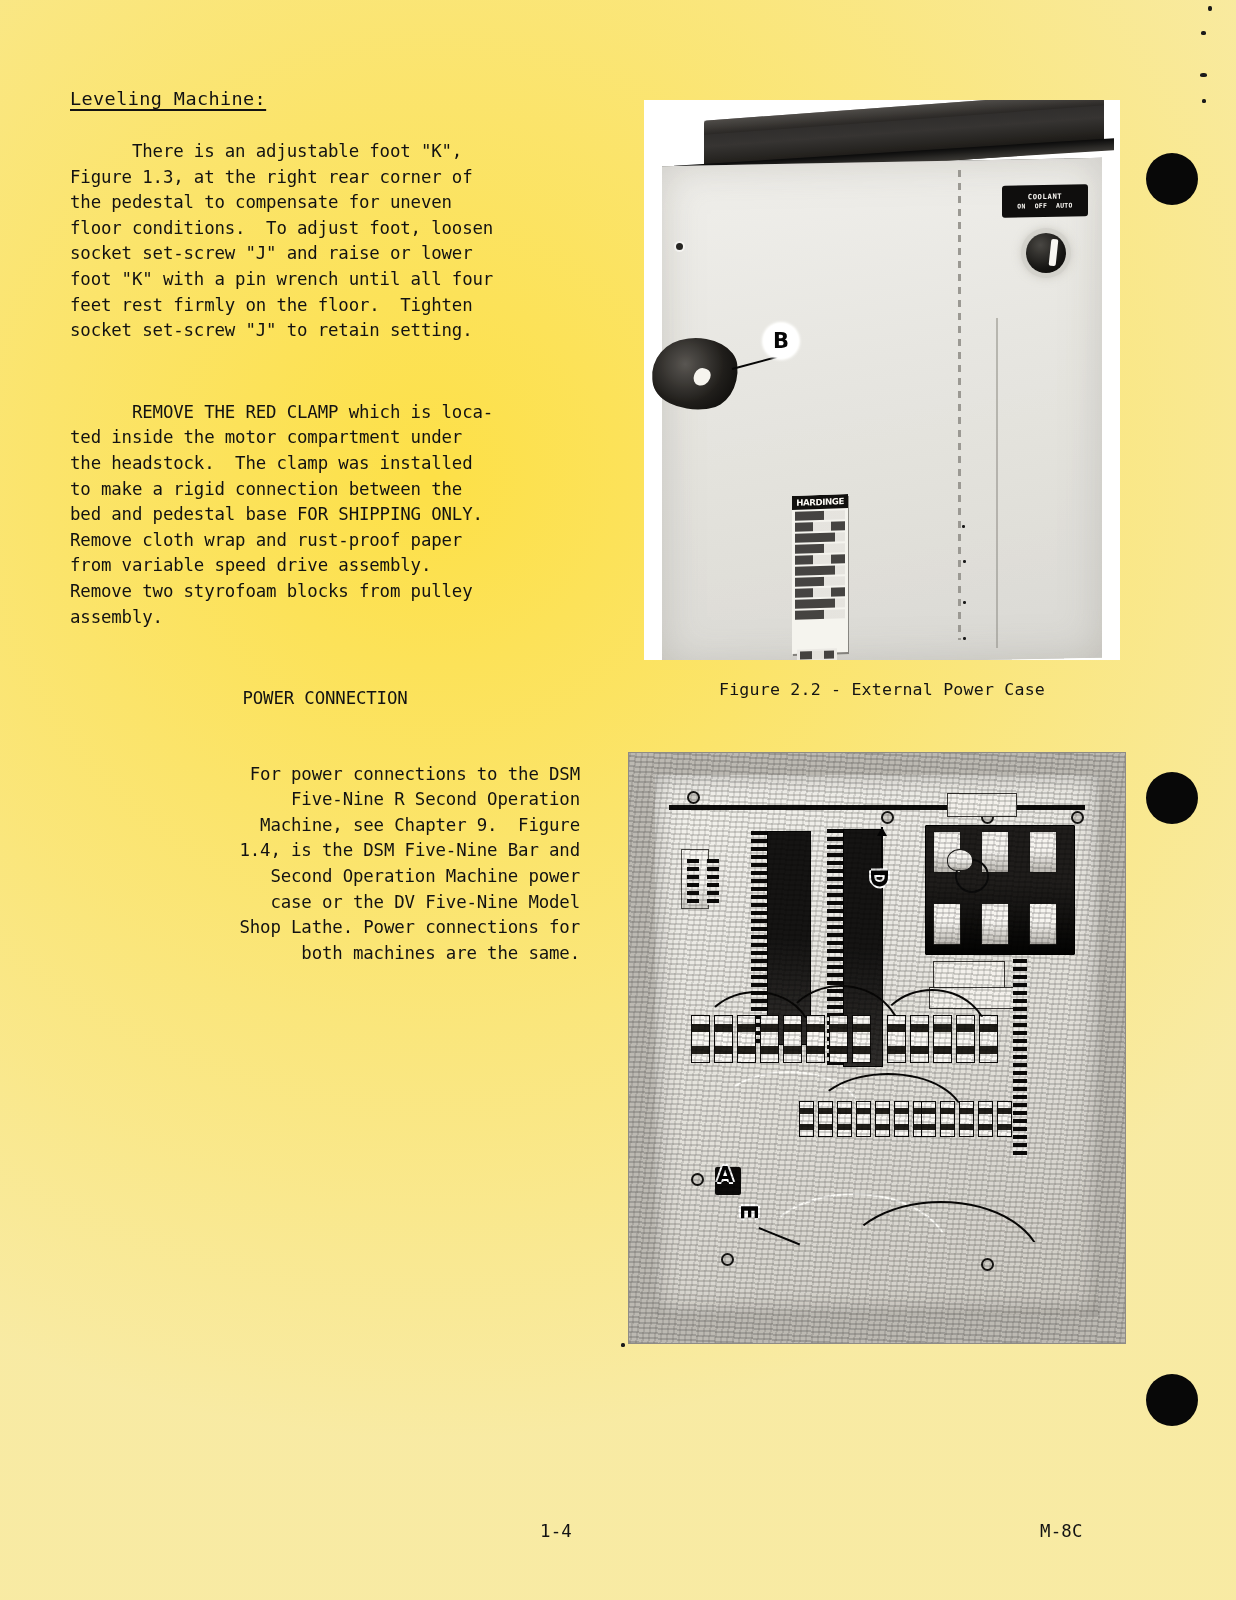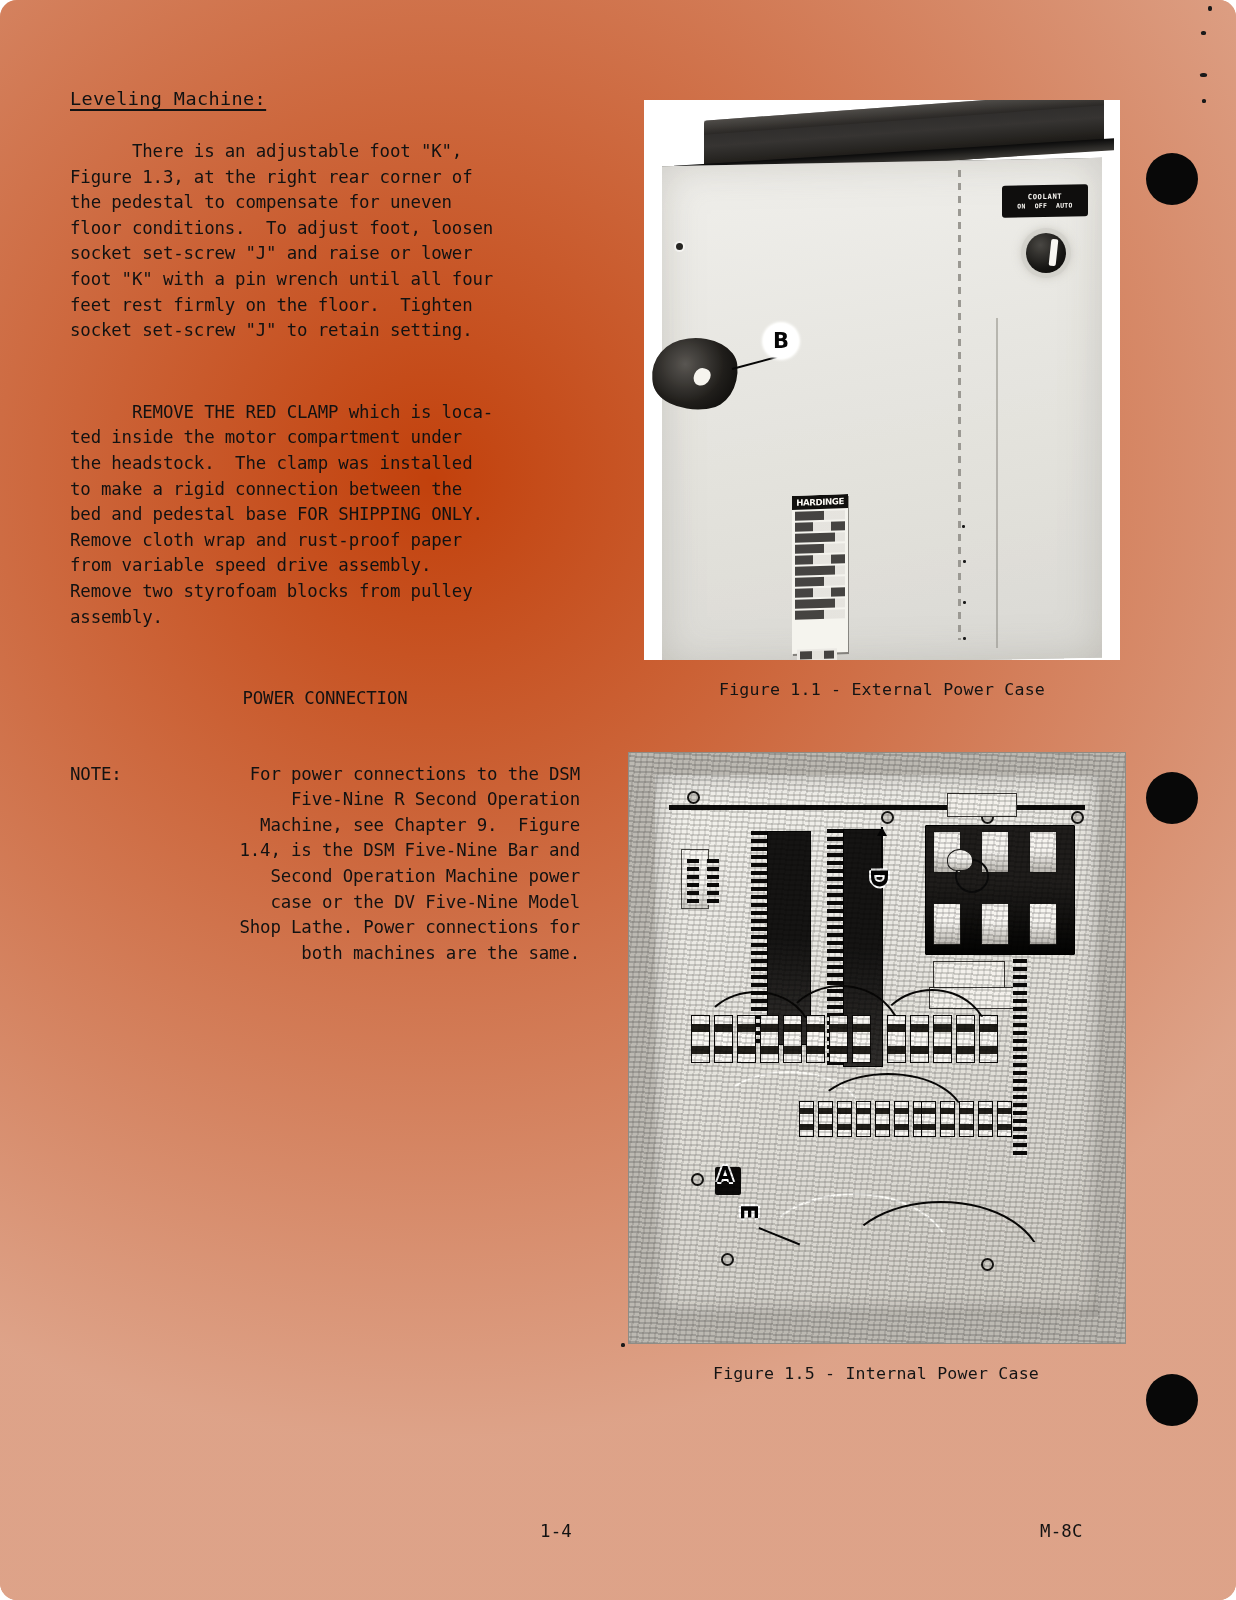--- a/index.html
+++ b/index.html
@@ -9,24 +9,23 @@
     background: #ffffff;
   }
   body {
     font-family: "DejaVu Sans Mono", "Liberation Mono", monospace;
   }
 
   #page {
     position: relative;
     width: 1236px;
     height: 1600px;
-    background: #c2410c;
+    background: #fde047;
     overflow: hidden;
     color: #121212;
-    border-radius: 17px;
   }
 
   
   #page::before {
     content: "";
     position: absolute;
     inset: 0;
     background:
       radial-gradient(ellipse 80% 60% at 35% 30%, rgba(250,250,248,0) 0%, rgba(244,243,239,0.55) 100%);
     pointer-events: none;
@@ -473,21 +472,20 @@
 Remove cloth wrap and rust-proof paper
 from variable speed drive assembly.
 Remove two styrofoam blocks from pulley
 assembly.</p>
 
     <div class="gap-lg"></div>
 
     <div class="section-title">POWER CONNECTION</div>
 
     <div class="note-block">
-      <div class="note-label">NOTE:</div>
       <div class="note-text">For power connections to the DSM
 Five-Nine R Second Operation
 Machine, see Chapter 9.  Figure
 1.4, is the DSM Five-Nine Bar and
 Second Operation Machine power
 case or the DV Five-Nine Model
 Shop Lathe. Power connections for
 both machines are the same.</div>
     </div>
   </div>
@@ -537,21 +535,21 @@
           <div class="np-row b"></div>
           <div class="np-row c"></div>
           <div class="np-row"></div>
         </div>
         <div class="nameplate2">
           <div class="np-row b"></div>
 
         </div>
       </div>
 
-      <div class="fig-caption">Figure 1.1 - External Power Case</div>
+      <div class="fig-caption">Figure 2.2 - External Power Case</div>
     </div>
 
     <div class="figure" id="fig15">
       <div class="photo" id="photo15">
 
         <div class="inner-panel"></div>
 
         <div class="rail" style="left:40px; top:52px; width:416px; height:5px;"></div>
         <div class="mount-hole" style="left:58px;  top:38px;"></div>
         <div class="mount-hole" style="left:252px; top:58px;"></div>
@@ -634,21 +632,20 @@
 
         <div class="dark-badge" style="left:86px; top:414px; width:26px; height:28px;"></div>
         <div class="callout-letter" style="left:88px; top:410px; font-size:21px;">A</div>
 
         <div class="callout-letter rot90" style="left:112px; top:446px;">E</div>
         <div class="leader" style="left:130px; top:474px; width:44px; transform:rotate(22deg);"></div>
 
         <div class="grime"></div>
       </div>
 
-      <div class="fig-caption">Figure 1.5 - Internal Power Case</div>
     </div>
 
   </div>
 
   <div class="punch" style="left:1146px; top:153px;"></div>
   <div class="punch" style="left:1146px; top:772px;"></div>
   <div class="punch" style="left:1146px; top:1374px;"></div>
 
   <div class="speck" style="left:1208px; top:6px;   width:4px; height:5px;"></div>
   <div class="speck" style="left:1201px; top:31px;  width:5px; height:4px;"></div>

